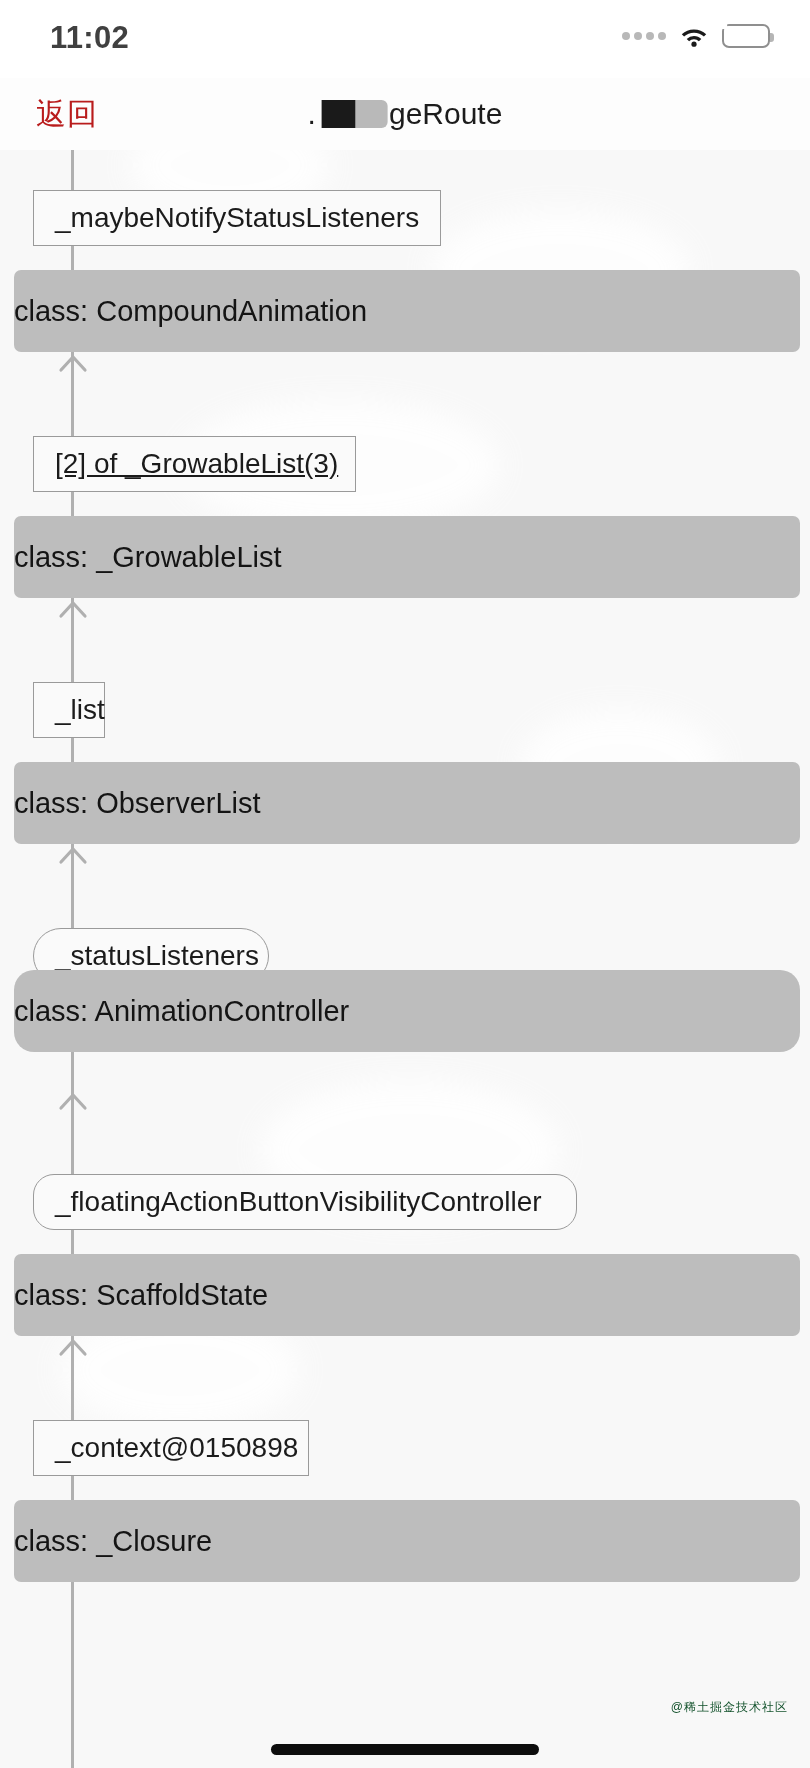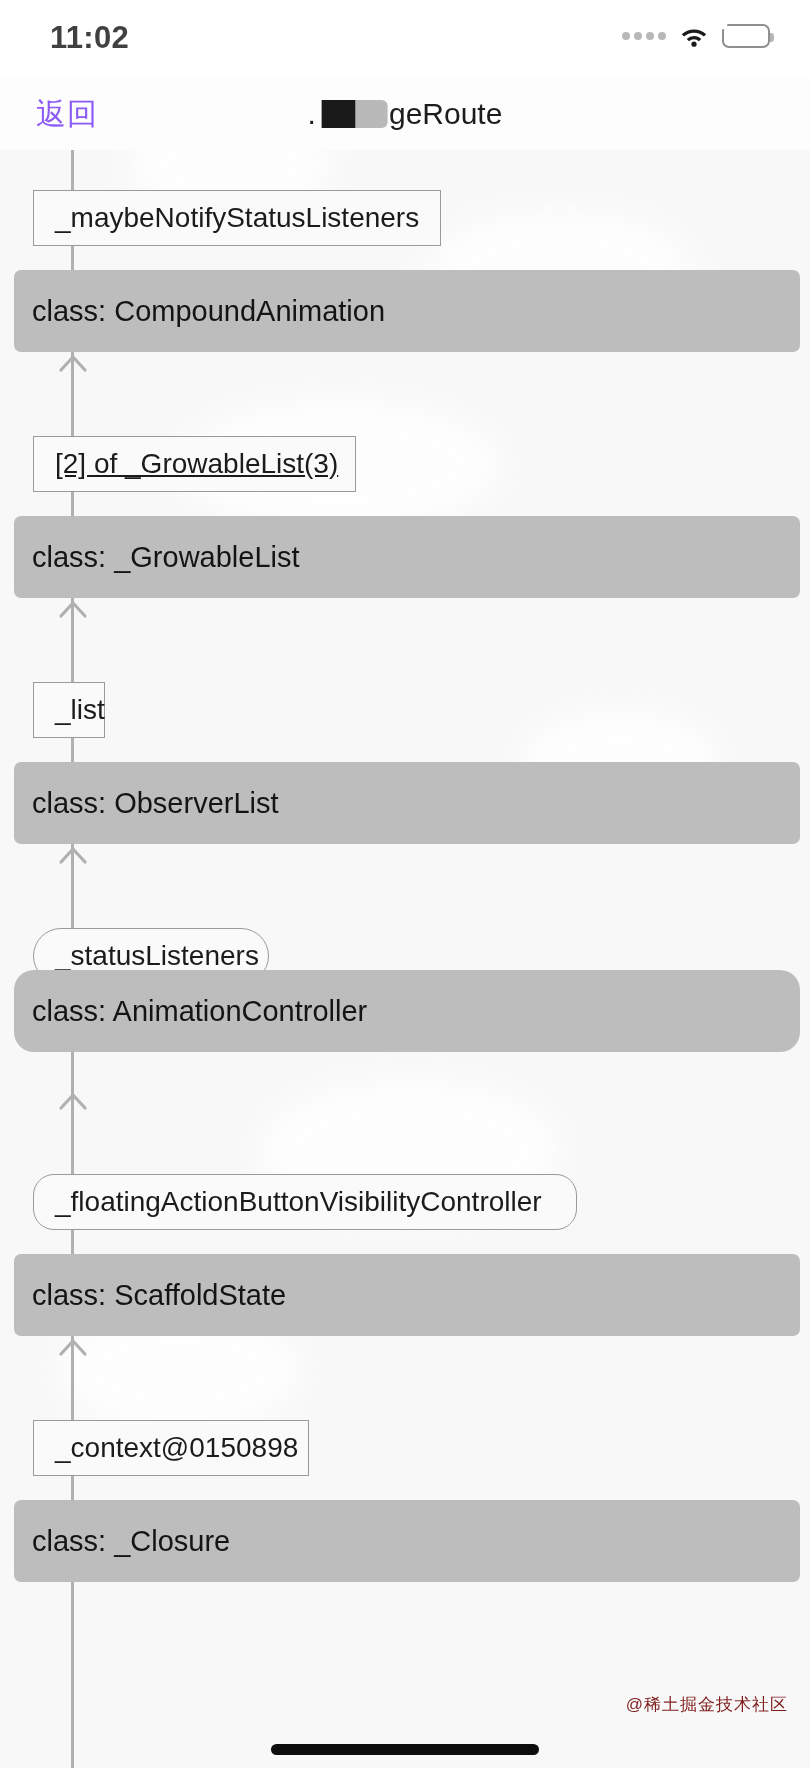--- a/index.html
+++ b/index.html
@@ -79,21 +79,21 @@
     height: 72px;
     position: relative;
     background: #fdfdfd;
     flex: none;
   }
   .nav-back {
     position: absolute;
     left: 36px; top: 50%;
     transform: translateY(-50%);
     font-size: 30px;
-    color: #8b5cf6;
+    color: #b91c1c;
     letter-spacing: 1px;
   }
   .nav-title {
     position: absolute;
     left: 50%; top: 50%;
     transform: translate(-50%,-50%);
     font-size: 30px;
     color: #1c1c1c;
     white-space: nowrap;
     display: flex;
@@ -162,34 +162,33 @@
   
   .class-bar {
     position: absolute;
     left: 14px;
     right: 10px;
     height: 82px;
     background: #bdbdbd;
     border-radius: 7px;
     display: flex;
     align-items: center;
-    padding-left: 18px;
     font-size: 29px;
     color: #141414;
     white-space: nowrap;
   }
 
   .arrow { position: absolute; width: 34px; height: 34px; }
 
   .watermark {
     position: absolute;
     right: 22px;
     bottom: 52px;
-    font-size: 17px;
-    color: #7f1d1d;
+    font-size: 12px;
+    color: #14532d;
     letter-spacing: 1px;
     white-space: nowrap;
   }
 
   .home-indicator {
     position: absolute;
     left: 50%;
     transform: translateX(-50%);
     bottom: 13px;
     width: 268px;

